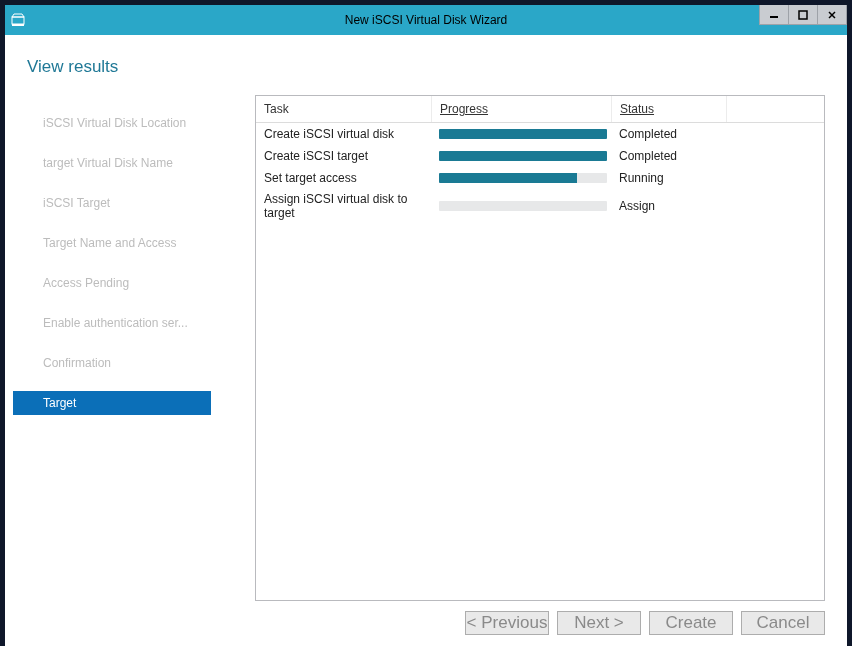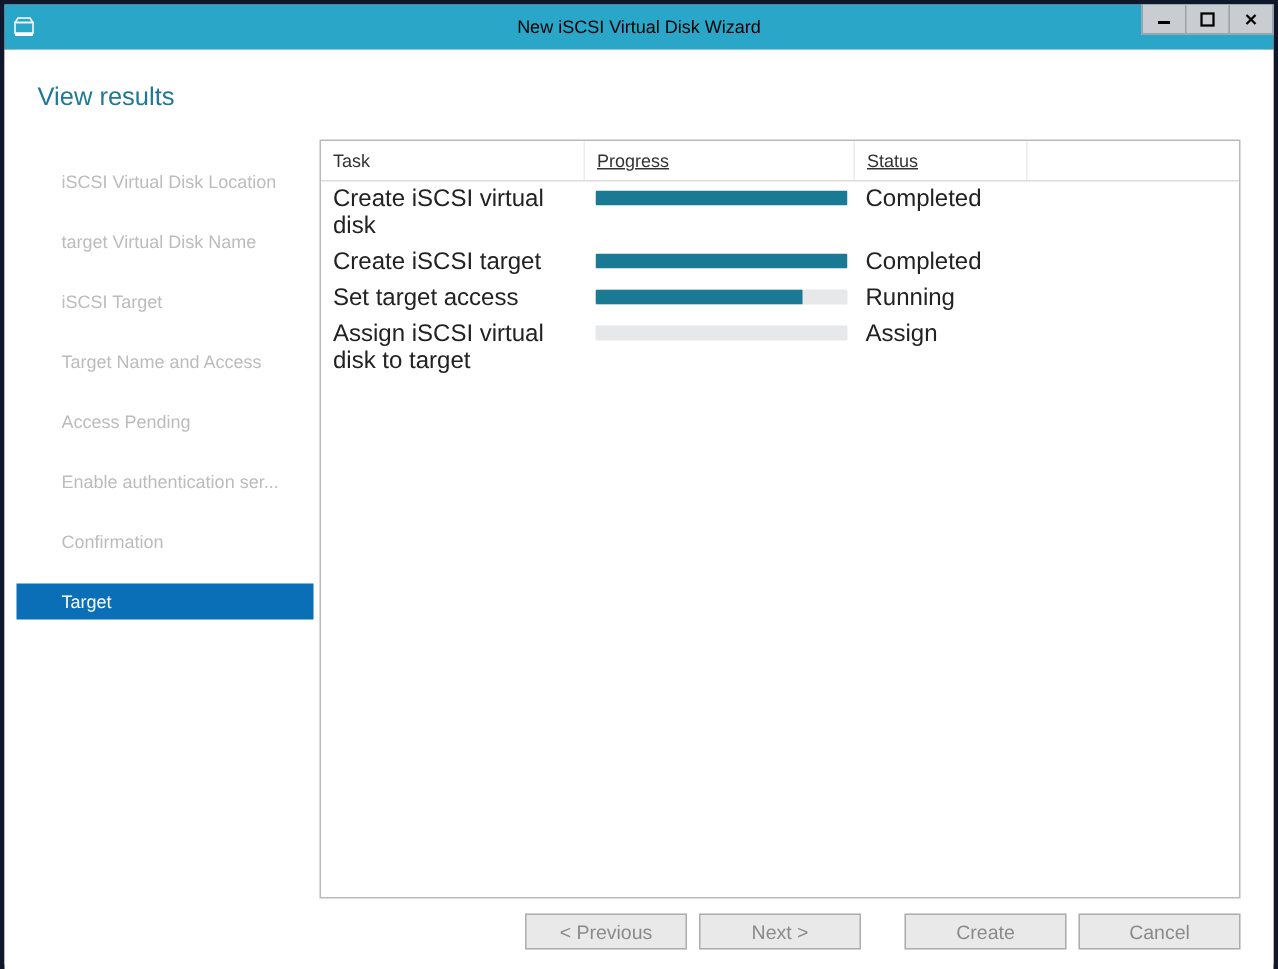--- a/index.html
+++ b/index.html
@@ -1,54 +1,54 @@
 <!DOCTYPE html>
 <html><head>
 <meta charset="utf-8">
 <style>
 * { box-sizing: border-box; margin: 0; padding: 0; font-family: "Segoe UI", Arial, sans-serif; }
 body { background: #fff; width: 852px; height: 646px; overflow: hidden; }
 
-.window-frame { width: 852px; height: 646px; border: 3px solid #0f172a; background: #fca5a5; }
+.window-frame { width: 852px; height: 646px; border: 5px solid #0f172a; background: #b91c1c; }
 
 .titlebar { height: 30px; background: #2aa7c8; display: flex; align-items: center; position: relative; }
 .title-icon { width: 16px; height: 14px; margin-left: 6px; fill: #fff; }
 .title-text { position: absolute; left: 0; right: 0; text-align: center; font-size: 12px; color: #000; pointer-events: none; }
 .win-controls { position: absolute; right: 0; top: 0; display: flex; }
 .win-btn { width: 30px; height: 20px; background: #c9ccd1; border: 1px solid #9ea2a8; border-top: none; display: flex; align-items: center; justify-content: center; margin-left: -1px; }
 .win-btn svg { display: block; }
 
 .client { display: flex; flex-direction: column; height: calc(646px - 32px); background: #fff; padding: 0 8px 8px 8px; }
 .inner { flex: 1; border: none; background: #fff; display: flex; flex-direction: column; }
 
 .heading { font-size: 17px; font-weight: 300; color: #1f7896; padding: 22px 14px 18px 14px; }
 
 .body { flex: 1; display: flex; padding: 0 14px 0 0; }
 
 .sidebar { width: 202px; padding-right: 4px; }
 .side-item { font-size: 12px; color: #bcbcbc; padding: 4px 10px 4px 30px; white-space: nowrap; overflow: hidden; text-overflow: ellipsis; cursor: default; line-height: 16px; margin-top: 16px; }
 .side-item.active { background: #0b6fb8; color: #fff; }
 
-.results { flex: 1; border: 1px solid #b9babe; background: #fff; padding: 0; }
+.results { flex: 1; border: 1px solid #b9babe; background: #fff; padding: 0; margin-left: 40px; }
 
 .thead { display: flex; border-bottom: 1px solid #dcdcdc; font-size: 12px; color: #333; }
 .thead .th { padding: 6px 8px; }
 .col-task { width: 175px; }
 .col-prog { width: 180px; }
 .col-stat { width: 115px; }
 .col-pad  { flex: 1; }
 .thead .th + .th { border-left: 1px solid #ececec; text-decoration: underline; }
 
-.trow { display: flex; align-items: flex-start; font-size: 16px; color: #222; padding: 2px 0; }
+.trow { display: flex; align-items: center; font-size: 12px; color: #222; padding: 2px 0; }
 .trow .td { padding: 1px 8px; }
 .pbar { width: 168px; height: 10px; background: #e7e8e9; border-radius: 1px; margin-top: 3px; margin-bottom: 3px; overflow: hidden; }
 .pbar .fill { height: 100%; background: #1a7a94; }
 
 .footer { display: flex; justify-content: flex-end; gap: 8px; padding: 10px 14px 6px 14px; }
-.btn { width: 108px; height: 24px; font-size: 13px; border: 1px solid #adadad; background: #e9e9e9; color: #8a8a8a; cursor: default; display: flex; align-items: center; justify-content: center; text-align: right; }
+.btn { width: 84px; height: 24px; font-size: 17px; border: 1px solid #adadad; background: #e9e9e9; color: #8a8a8a; cursor: default; display: flex; align-items: center; justify-content: center; text-align: right; }
 </style>
 </head>
 <body>
 
 <div class="window-frame">
 
   <div class="titlebar">
     <svg class="title-icon" viewBox="0 0 16 14">
       <rect x="1" y="4" width="12" height="7" fill="none" stroke="#fff" stroke-width="1"></rect>
       <rect x="1" y="11" width="12" height="2" fill="#fff"></rect>
@@ -137,19 +137,19 @@
               </div>
             <div class="td col-stat">Assign</div>
           </div>
         </div>
 
       </div>
 
       <div class="footer">
         <div class="btn">&lt; Previous</div>
         <div class="btn">Next &gt;</div>
-        <div class="btn" style="margin-left:21px">Create</div>
+        <div class="btn" style="margin-left:0">Create</div>
         <div class="btn">Cancel</div>
       </div>
 
     </div>
   </div>
 </div>
 
 </body></html>

